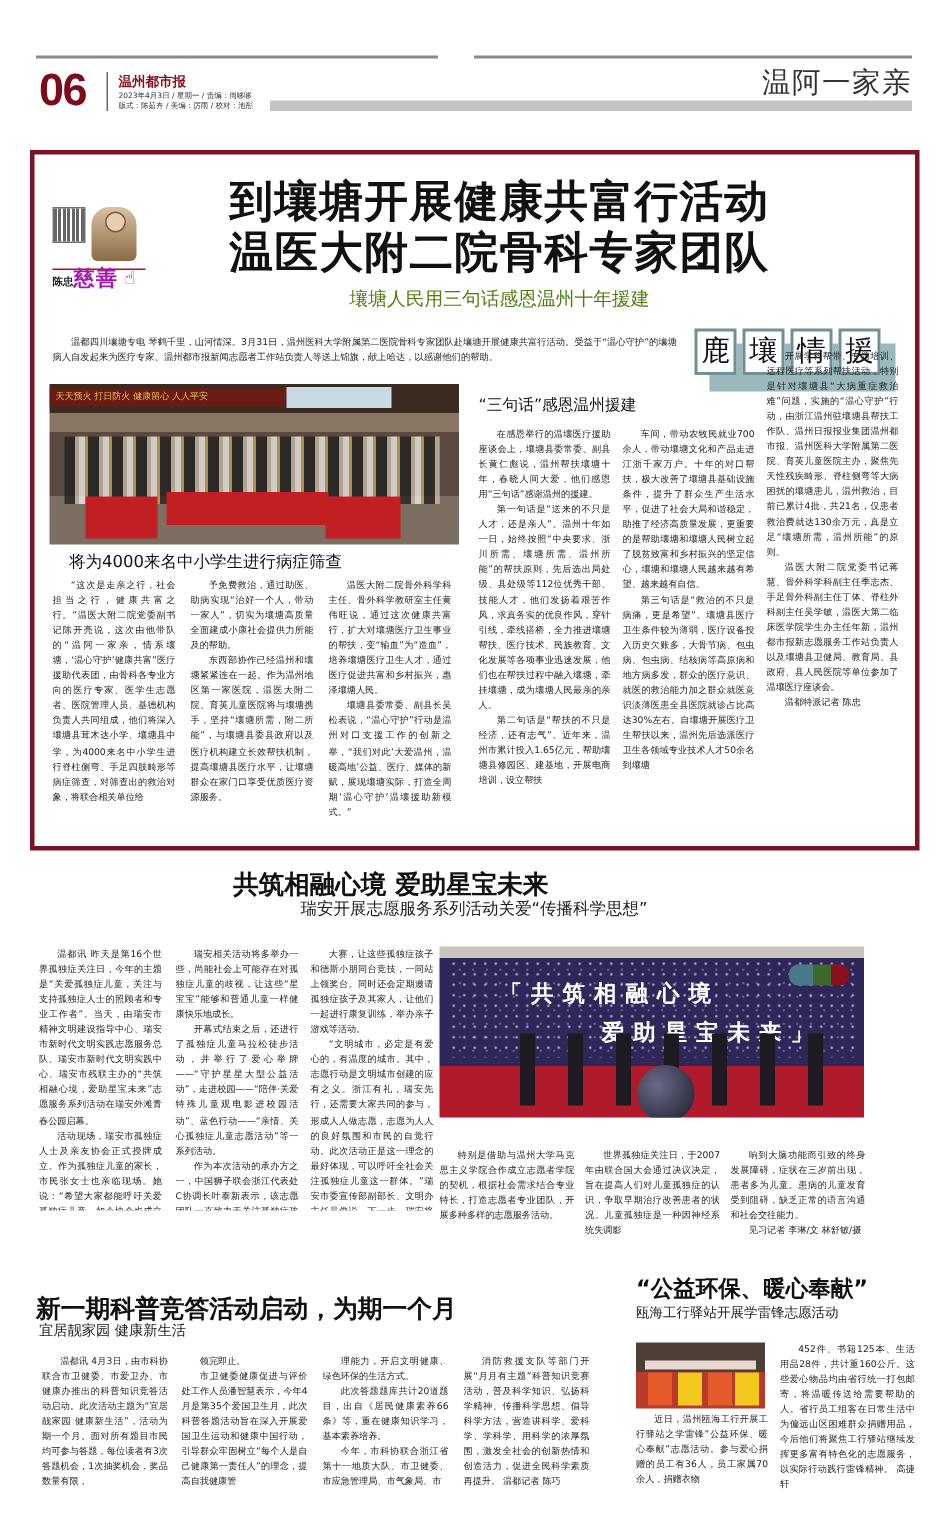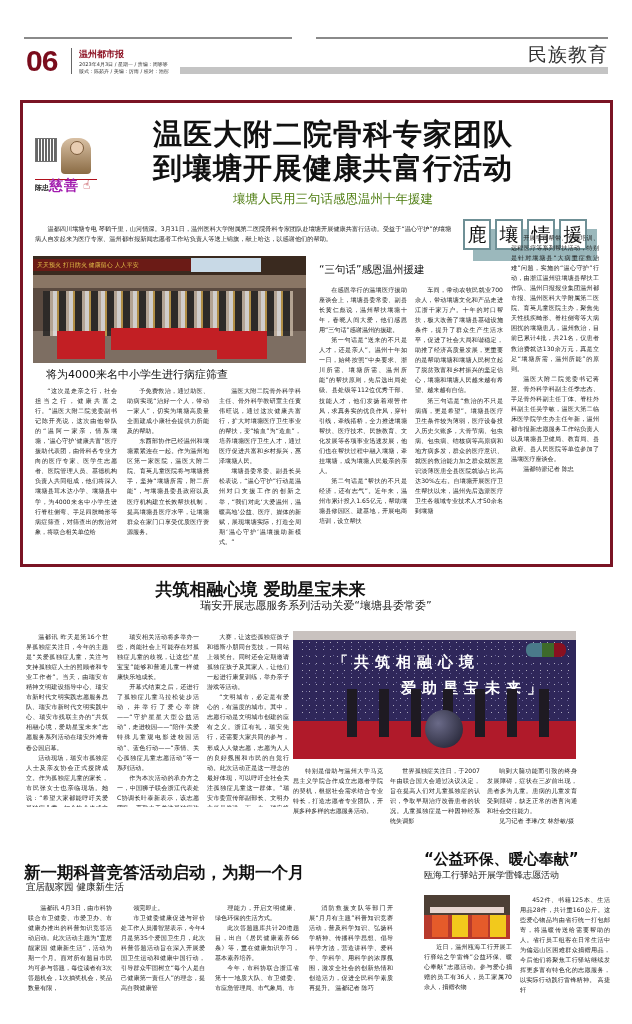--- a/index.html
+++ b/index.html
@@ -47,21 +47,21 @@
 
   .cap1 { position: absolute; left: 23px; top: 264px; font-size: 11px; color: #111; }
   .three-words { position: absolute; left: 296px; top: 160px; font-size: 10.5px; color: #111; }
 
   .col { position: absolute; font-size: 6.1px; line-height: 10.05px; color: #222; text-align: justify; }
   .col p { text-indent: 2em; }
 
   
   .h2-title { position: absolute; left: 0; top: 578px; width: 521px; text-align: center; font-size: 17px; font-weight: bold; color: #111; }
   .h2-sub { position: absolute; left: 0; top: 598px; width: 632px; text-align: center; font-size: 11px; color: #222; }
-  .photo2 { position: absolute; left: 293px; top: 631px; width: 283px; height: 128px; overflow: hidden;
+  .photo2 { position: absolute; left: 293px; top: 631px; width: 283px; height: 114px; overflow: hidden;
             background: linear-gradient(180deg, #c9c2bf 0 7%, #2f275a 7% 70%, #b01a2a 70% 100%); }
   .photo2 .sparkle { position: absolute; inset: 8px 6px 40px 6px; background:
       radial-gradient(circle, rgba(255,255,255,.6) 0.6px, transparent 1px) 0 0/7px 7px,
       radial-gradient(circle, rgba(200,200,255,.4) 0.6px, transparent 1px) 3px 3px/9px 9px; }
   .photo2 .t1 { position: absolute; left: 40px; top: 22px; font-size: 15px; font-weight: bold; color: #fff; letter-spacing: 6px; font-family: "DejaVu Serif", serif; }
   .photo2 .t2 { position: absolute; left: 108px; top: 48px; font-size: 15px; font-weight: bold; color: #fff; letter-spacing: 6px; font-family: "DejaVu Serif", serif; }
   .photo2 .people { position: absolute; left: 40px; top: 58px; width: 230px; height: 48px; background: repeating-linear-gradient(90deg, transparent 0 14px, #1e1a22 14px 24px, transparent 24px 32px); }
   .photo2 .ball { position: absolute; left: 132px; top: 79px; width: 38px; height: 38px; border-radius: 50%; background: radial-gradient(circle at 35% 35%, #6a6a88, #1b1b2a); }
   .photo2 .logos { position: absolute; right: 10px; top: 12px; width: 40px; height: 14px; background: linear-gradient(90deg, #4a7a8a 0 40%, #3d6a2a 40% 70%, #8a1020 70%); border-radius: 6px; }
 
@@ -80,35 +80,35 @@
 <div class="top-rule"></div>
 <div class="top-rule-r"></div>
 <div class="page-num">06</div>
 <div class="hdr-divider"></div>
 <div class="paper-name">温州都市报</div>
 <div class="paper-meta">
   <div>2023年4月3日 / 星期一 / 责编：周哆哆</div>
   <div>版式：陈茹卉 / 美编：厉雨 / 校对：池彤</div>
 </div>
 <div class="gray-bar"></div>
-<div class="section-name">民族教育</div>
+<div class="section-name">温阿一家亲</div>
 
 <div class="main-box">
   <div class="logo-area">
     <div class="qr"></div>
     <div class="portrait"></div>
     <div class="logo-line"></div>
     <span class="logo-small">陈忠</span>
     <span class="logo-big">慈善</span>
     <span class="logo-hand">☝</span>
   </div>
 
   <div class="main-title">
+    <div>到壤塘开展健康共富行活动</div>
     <div>温医大附二院骨科专家团队</div>
-    <div>到壤塘开展健康共富行活动</div>
   </div>
   <div class="main-sub">壤塘人民用三句话感恩温州十年援建</div>
 
   <div class="lead">温都四川壤塘专电  琴鹤千里，山河情深。3月31日，温州医科大学附属第二医院骨科专家团队赴壤塘开展健康共富行活动。受益于“温心守护”的壤塘病人自发起来为医疗专家、温州都市报新闻志愿者工作站负责人等送上锦旗，献上哈达，以感谢他们的帮助。</div>
 
   <div class="tag-box">
     <div class="tag-shadow"></div>
     <div class="tag-cell" style="left:0">鹿</div>
     <div class="tag-cell" style="left:32px">壤</div>
     <div class="tag-cell" style="left:64px">情</div>
@@ -147,21 +147,21 @@
       <p>第三句话是“救治的不只是病痛，更是希望”。壤塘县医疗卫生条件较为薄弱，医疗设备投入历史欠账多，大骨节病、包虫病、包虫病、结核病等高原病和地方病多发，群众的医疗意识、就医的救治能力加之群众就医意识淡薄医患全县医院就诊占比高达30%左右。自壤塘开展医疗卫生帮扶以来，温州先后选派医疗卫生各领域专业技术人才50余名到壤塘</p>
     </div>
   <div class="col" style="left: 488px; top: 130px; width: 88px; height: 334px; overflow: hidden;">
       <p>开展学科帮带、专题培训、远程医疗等系列帮扶活动，特别是针对壤塘县“大病重症救治难”问题，实施的“温心守护”行动，由浙江温州驻壤塘县帮扶工作队、温州日报报业集团温州都市报、温州医科大学附属第二医院、育英儿童医院主办，聚焦先天性残疾畸形、脊柱侧弯等大病困扰的壤塘患儿，温州救治，目前已累计4批，共21名，仅患者救治费就达130余万元，真是立足“壤塘所需，温州所能”的原则。</p>
       <p>温医大附二院党委书记蒋慧、骨外科学科副主任季志杰、手足骨外科副主任丁体、脊柱外科副主任吴学敏，温医大第二临床医学院学生办主任年新，温州都市报新志愿服务工作站负责人以及壤塘县卫健局、教育局、县政府、县人民医院等单位参加了温壤医疗座谈会。</p>
       <p>温都特派记者 陈忠</p>
     </div>
 </div>
 
 <div class="h2-title">共筑相融心境  爱助星宝未来</div>
-<div class="h2-sub">瑞安开展志愿服务系列活动关爱“壤塘县委常委”</div>
+<div class="h2-sub">瑞安开展志愿服务系列活动关爱“传播科学思想”</div>
 
 <div class="col" style="left: 26px; top: 632px; width: 82px; height: 175px; overflow: hidden;">
     <p>温都讯  昨天是第16个世界孤独症关注日，今年的主题是“关爱孤独症儿童，关注与支持孤独症人士的照顾者和专业工作者”。当天，由瑞安市精神文明建设指导中心、瑞安市新时代文明实践志愿服务总队、瑞安市新时代文明实践中心、瑞安市残联主办的“共筑相融心境，爱助星宝未来”志愿服务系列活动在瑞安外滩青春公园启幕。</p>
     <p>活动现场，瑞安市孤独症人士及亲友协会正式授牌成立。作为孤独症儿童的家长，市民张女士也亲临现场。她说：“希望大家都能呼吁关爱孤独症儿童，如今协会也成立了，感觉自己找到了组织，不再只是自己一个人。”据悉，</p>
   </div>
 <div class="col" style="left: 117px; top: 632px; width: 82px; height: 175px; overflow: hidden;">
     <p>瑞安相关活动将多举办一些，尚能社会上可能存在对孤独症儿童的歧视，让这些“星宝宝”能够和普通儿童一样健康快乐地成长。</p>
     <p>开幕式结束之后，还进行了孤独症儿童马拉松徒步活动，并举行了爱心举牌——“守护星星大型公益活动”，走进校园——“陪伴·关爱特殊儿童观电影进校园活动”、蓝色行动——“亲情、关心孤独症儿童志愿活动”等一系列活动。</p>
     <p>作为本次活动的承办方之一，中国狮子联会浙江代表处C协调长叶泰新表示，该志愿团队一直致力于关注孤独症孩子的健康成长，每年都会举办全国少儿世界和平海报</p>
   </div>

